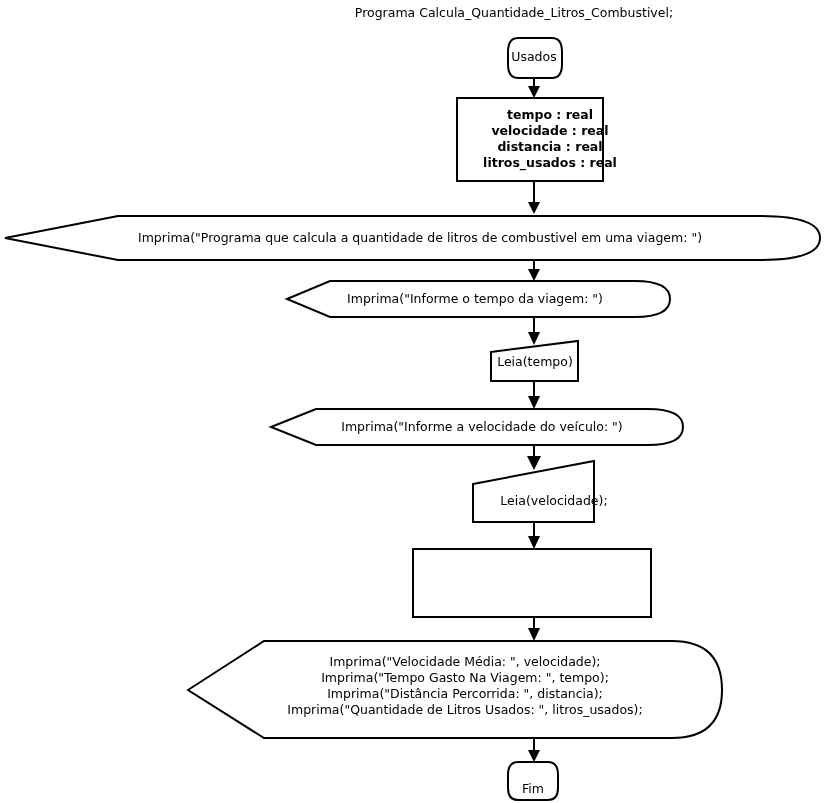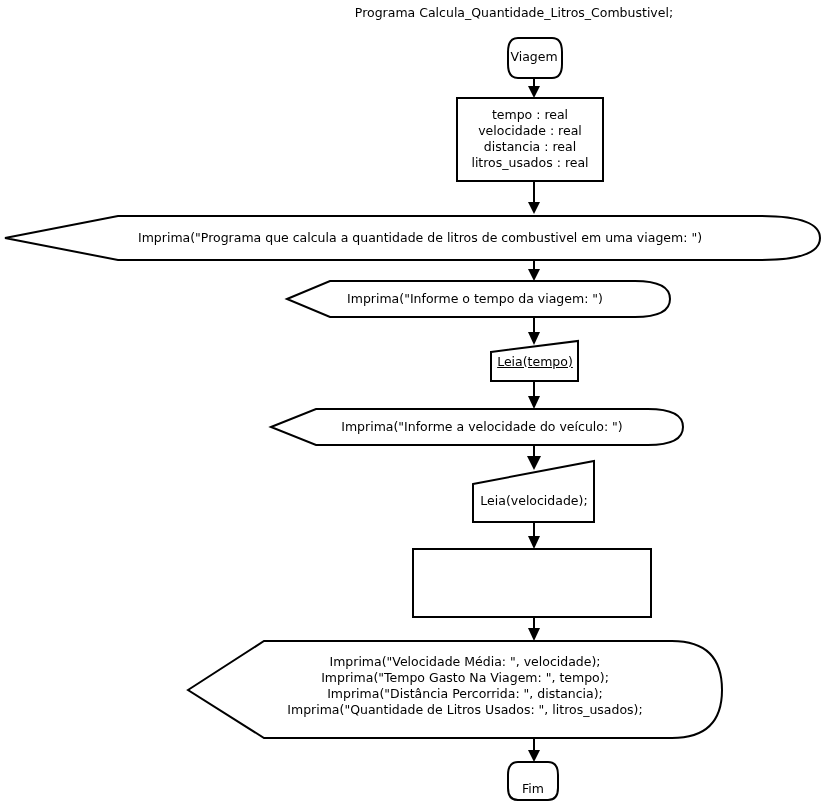--- a/index.html
+++ b/index.html
@@ -109,36 +109,36 @@
 
     <line class="connector" x1="534" y1="738" x2="534" y2="752"></line>
     <polygon class="arrowhead" points="534,762 528,750 540,750"></polygon>
 
     <path class="shape-outline" d="M 518,762 L 548,762 Q 558,762 558,775 L 558,788 Q 558,800 548,800 L 518,800 Q 508,800 508,788 L 508,775 Q 508,762 518,762 Z"></path>
 
   </svg>
 
   <div class="title-text" style="left:286px; top:5px; width:456px;">Programa Calcula_Quantidade_Litros_Combustivel;</div>
 
-  <div class="node-text" style="left:484px; top:49px; width:100px;">Viagem</div>
+  <div class="node-text" style="left:484px; top:49px; width:100px;">Usados</div>
 
-  <div class="node-text" style="left:457px; top:107px; width:146px;">tempo : real
+  <div class="node-text" style="left:477px; top:107px; width:146px;font-weight:bold;">tempo : real
 velocidade : real
 distancia : real
 litros_usados : real</div>
 
   <div class="node-text" style="left:80px; top:230px; width:680px;">Imprima("Programa que calcula a quantidade de litros de combustivel em uma viagem: ")</div>
 
   <div class="node-text" style="left:300px; top:291px; width:350px;">Imprima("Informe o tempo da viagem: ")</div>
 
-  <div class="node-text" style="left:485px; top:354px; width:100px;text-decoration:underline;">Leia(tempo)</div>
+  <div class="node-text" style="left:485px; top:354px; width:100px;">Leia(tempo)</div>
 
   <div class="node-text" style="left:297px; top:419px; width:370px;">Imprima("Informe a velocidade do veículo: ")</div>
 
-  <div class="node-text" style="left:474px; top:493px; width:120px;">Leia(velocidade);</div>
+  <div class="node-text" style="left:494px; top:493px; width:120px;">Leia(velocidade);</div>
 
 
   <div class="node-text" style="left:235px; top:654px; width:460px;">Imprima("Velocidade Média: ", velocidade);
 Imprima("Tempo Gasto Na Viagem: ", tempo);
 Imprima("Distância Percorrida: ", distancia);
 Imprima("Quantidade de Litros Usados: ", litros_usados);</div>
 
   <div class="node-text" style="left:483px; top:773px; width:100px;margin-top:8px;">Fim</div>
 
 </div>

